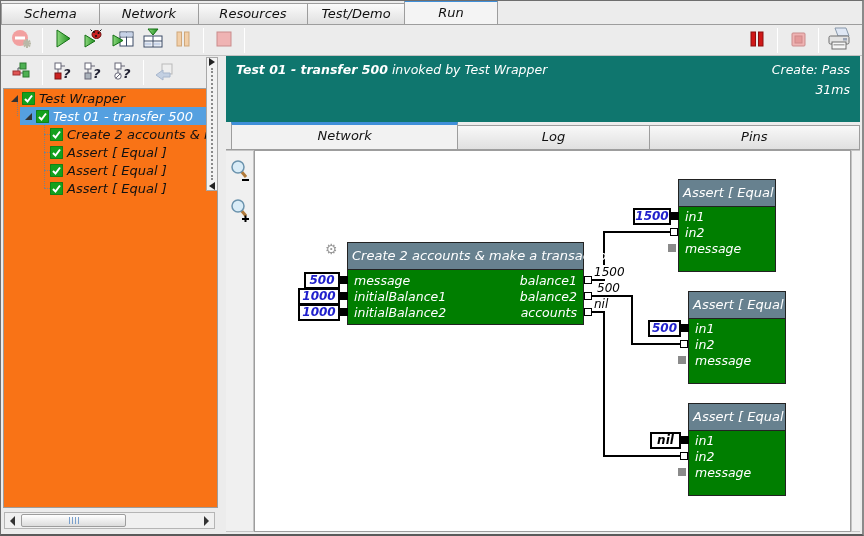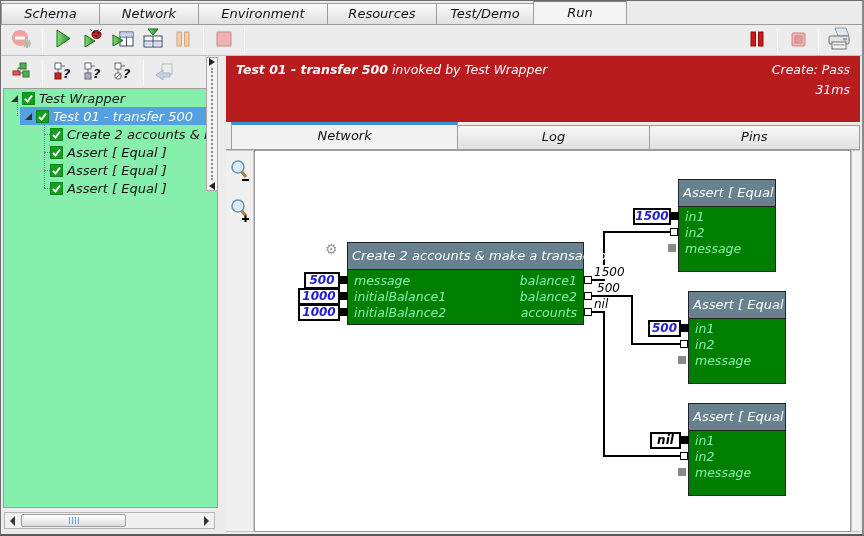--- a/index.html
+++ b/index.html
@@ -19,21 +19,21 @@
   
   .toolbar { position:absolute; left:0; top:24px; right:0; height:31px; background:#ececec;
              border-bottom:1px solid #c2c2c2; display:flex; align-items:center; padding:0 8px 0 6px; }
   .tbtn { width:30px; height:27px; display:flex; align-items:center; justify-content:center; border-radius:2px; }
   .tsep { width:1px; height:25px; background:#bdbdbd; border-right:1px solid #fff; margin:0 5px; }
   .tright { margin-left:auto; display:flex; align-items:center; }
 
   
   .lpanel { position:absolute; left:0; top:55px; width:221px; bottom:0; background:#ececec; }
   .ltoolbar { height:32px; display:flex; align-items:center; padding-left:6px; }
-  .treebox { position:absolute; left:2px; top:32px; right:4px; bottom:26px; background:#86efac;
+  .treebox { position:absolute; left:2px; top:32px; right:4px; bottom:26px; background:#f97316;
              border:1px solid #9d9d9d; overflow:hidden; }
   .trow { height:18px; display:flex; align-items:center; white-space:nowrap; position:relative; }
   .trow .lbl { margin-left:4px; }
   .trow.selected { background:#55a0e0; color:#fff; }
   .exp { width:9px; height:9px; flex:0 0 9px; margin-right:3px; }
   .cbx { width:13px; height:13px; flex:0 0 13px; }
   .dots { position:absolute; border-left:1px dotted #808080; width:0; }
   .doth { position:absolute; border-top:1px dotted #808080; height:0; }
 
   
@@ -67,42 +67,41 @@
   .canvaswrap { position:absolute; left:0; top:94px; right:0; bottom:0; display:flex; background:#ececec; }
   .zoomstrip { width:28px; background:#f0f0f0; border:1px solid #c4c4c4; border-left:none; padding-top:8px;
                display:flex; flex-direction:column; align-items:center; gap:12px; }
   .canvas { position:relative; flex:1; background:#fff; border:1px solid #9d9d9d; overflow:hidden; }
   .vtrack { width:9px; background:#f2f2f2; border:1px solid #c4c4c4; border-right:none; }
 
   
   .node { position:absolute; border:1px solid #222; }
   .node-header { height:27px; line-height:26px; text-align:center; color:#fff; background:#67818f;
                  border-bottom:1px solid #222; font-size:13px; padding:0 4px; white-space:nowrap; }
-  .node-body { background:#007e00; color:#86efac; padding-top:3px; height:calc(100% - 27px); }
+  .node-body { background:#007e00; color:#ffffff; padding-top:3px; height:calc(100% - 27px); }
   .prow { height:16px; line-height:16px; padding:0 6px; display:flex; justify-content:space-between;
           font-size:12.5px; white-space:nowrap; }
   .port { position:absolute; width:8px; height:8px; }
   .port.filled { background:#000; }
   .port.hollow { background:#fff; border:1.5px solid #000; }
   .port.gray   { background:#8a8a8a; }
   .vbox { position:absolute; height:17px; border:2px solid #000; background:#fff; text-align:center;
           font-size:12px; line-height:13px; font-weight:bold; color:#000; }
   .wlabel { position:absolute; font-size:12px; color:#000; background:#fff; padding:0 1px; line-height:14px; }
   .gear { position:absolute; font-size:14px; color:#9a9a9a; line-height:14px; }
   .wires { position:absolute; left:0; top:0; width:100%; height:100%; pointer-events:none; }
 </style>
 </head>
 <body>
 
 <div class="window">
 
   <div class="wtabbar">
     <div class="wtab" style="width:99px">Schema</div>
     <div class="wtab" style="width:100px">Network</div>
-    <div class="wtab" style="width:130px">Environment</div>
     <div class="wtab" style="width:110px">Resources</div>
     <div class="wtab" style="width:98px">Test/Demo</div>
     <div class="wtab active" style="width: 94px; border-top-color: rgb(63, 143, 217);">Run</div>
   </div>
 
   <div class="toolbar">
     <div class="tbtn">
       <span>
         <svg width="24" height="24">
             <circle cx="10" cy="11" r="8" fill="#f2a0a0"></circle>
@@ -353,21 +352,21 @@
           <div class="grip"></div>
       </div>
       <div class="harrow" style="margin-left:auto">
           <div class="tri-r"></div>
         </div>
     </div>
   </div>
 
   <div class="rpanel">
 
-    <div class="banner" style="background-color: #b91c1c; text-align: center;">
+    <div class="banner" style="background-color: #0f766e; text-align: center;">
       <div class="line1">
         <span>
           <b>Test 01 - transfer 500</b>
           <span> invoked by Test Wrapper</span>
         </span>
         <span>Create: Pass</span>
       </div>
       <div class="elapsed">31ms</div>
     </div>
 

